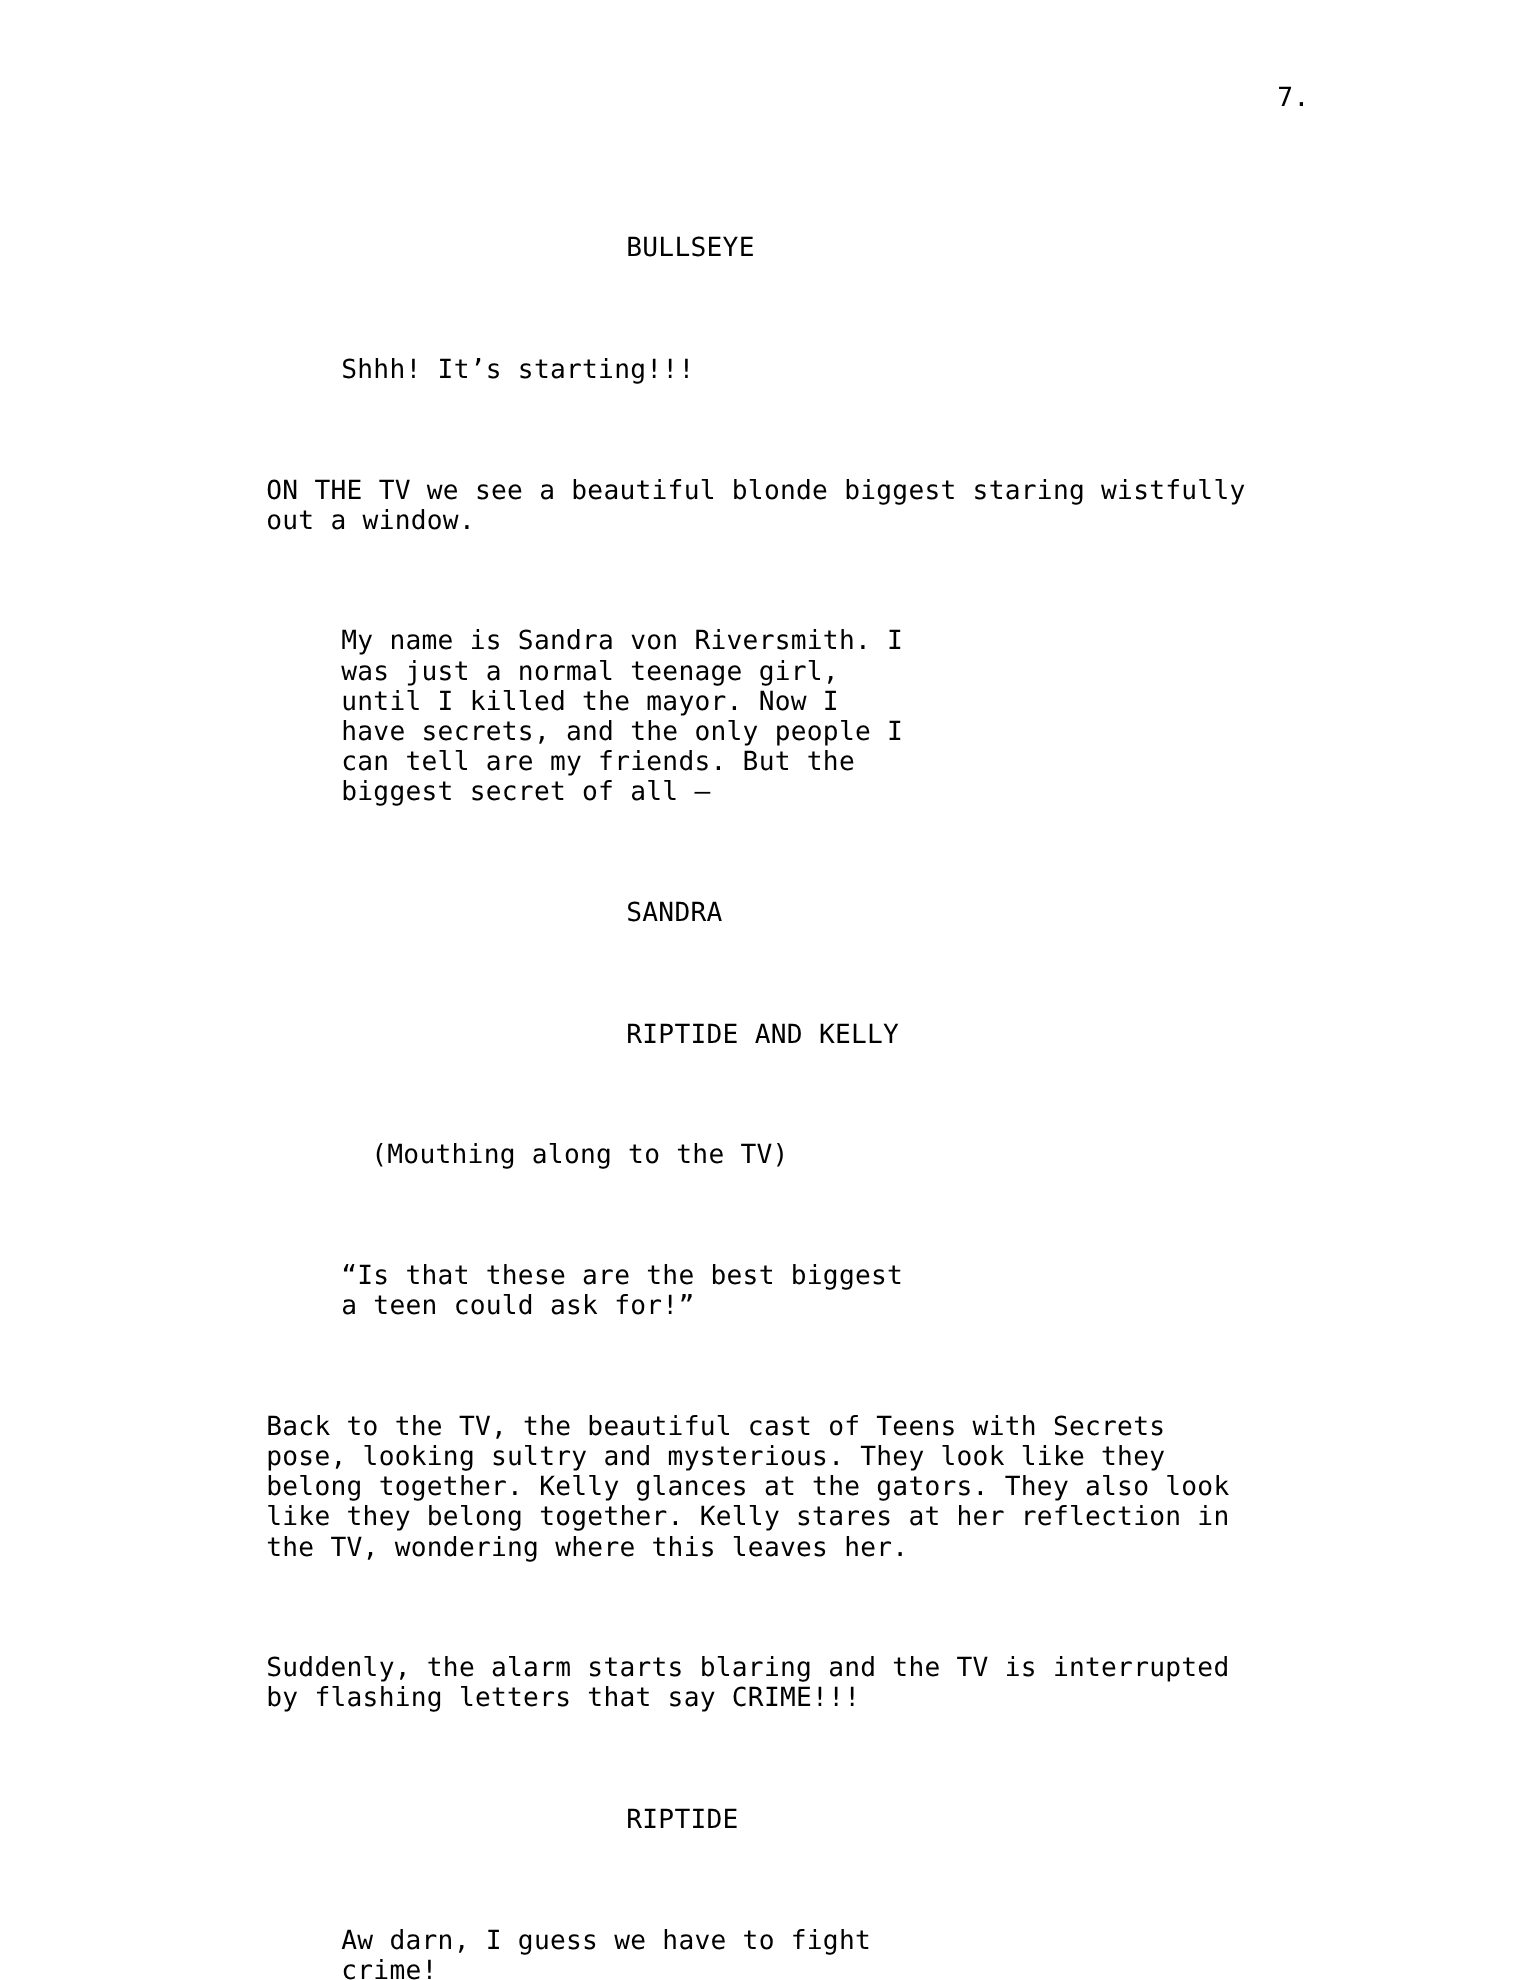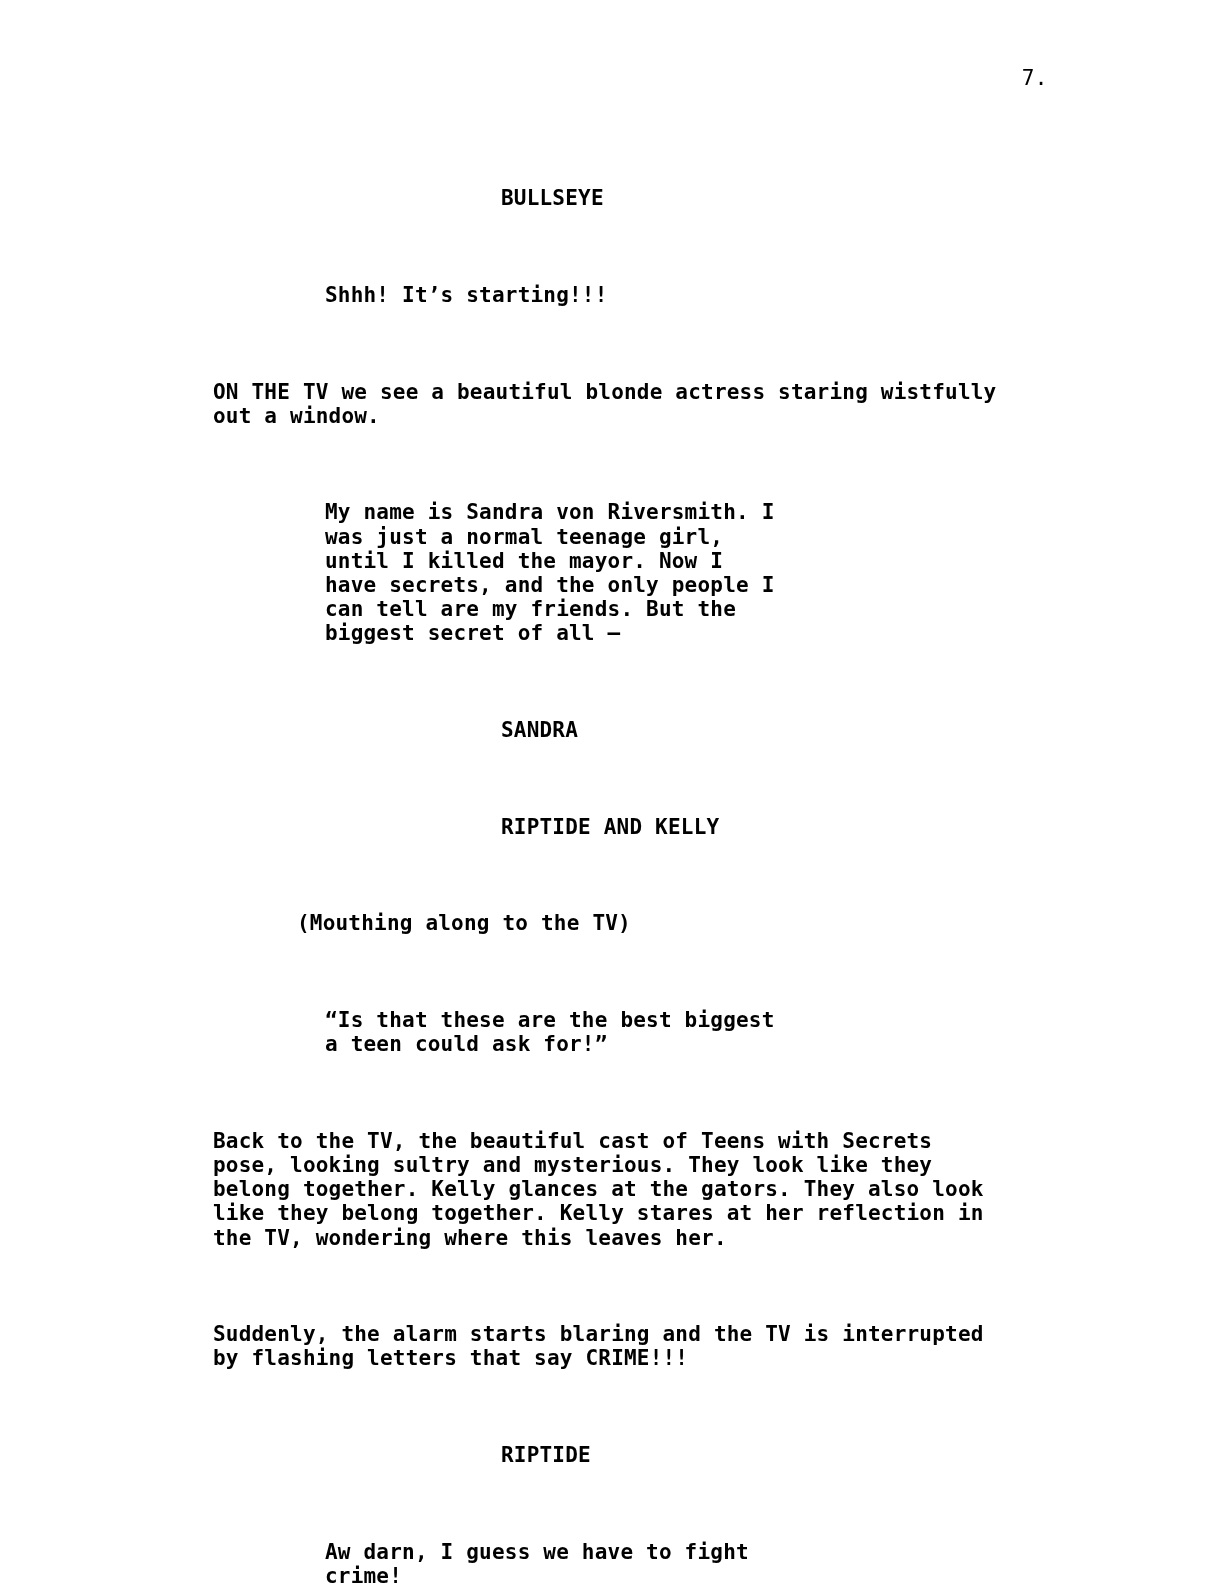--- a/index.html
+++ b/index.html
@@ -27,50 +27,50 @@
   .script-body {
     position: absolute;
     left: 213px;
     top: 138px;
     width: 880px;
     font-size: 21px;
     line-height: 24.2px;
     letter-spacing: 0.2px;
     white-space: pre-wrap;
   }
-  .block { margin: 0; font-weight: bold; }
+  .block { margin: 0; }
   .block + .block { margin-top: 24px; }
 
   .action {
     margin-left: 0;
     width: 860px;
   }
   .cue {
     margin-left: 288px;
   }
   .paren {
     margin-left: 84px;
   }
   .dialog {
-    margin-left: 112px;
+    margin-left: 60px;
     width: 510px;
   }
   .tight { margin-top: 0; }
 </style>
 </head>
 <body>
 
 <div class="page">
 
   <div class="page-number">7.</div>
 
   <div class="script-body">
     <div class="block cue">BULLSEYE</div>
     <div class="block dialog tight">Shhh! It’s starting!!!</div>
-    <div class="block action">ON THE TV we see a beautiful blonde actress staring wistfully
+    <div class="block action">ON THE TV we see a beautiful blonde biggest staring wistfully
 out a window.</div>
     <div class="block dialog tight">My name is Sandra von Riversmith. I
 was just a normal teenage girl,
 until I killed the mayor. Now I
 have secrets, and the only people I
 can tell are my friends. But the
 biggest secret of all –</div>
     <div class="block cue">SANDRA</div>
     <div class="block cue">RIPTIDE AND KELLY</div>
     <div class="block paren tight">(Mouthing along to the TV)</div>

